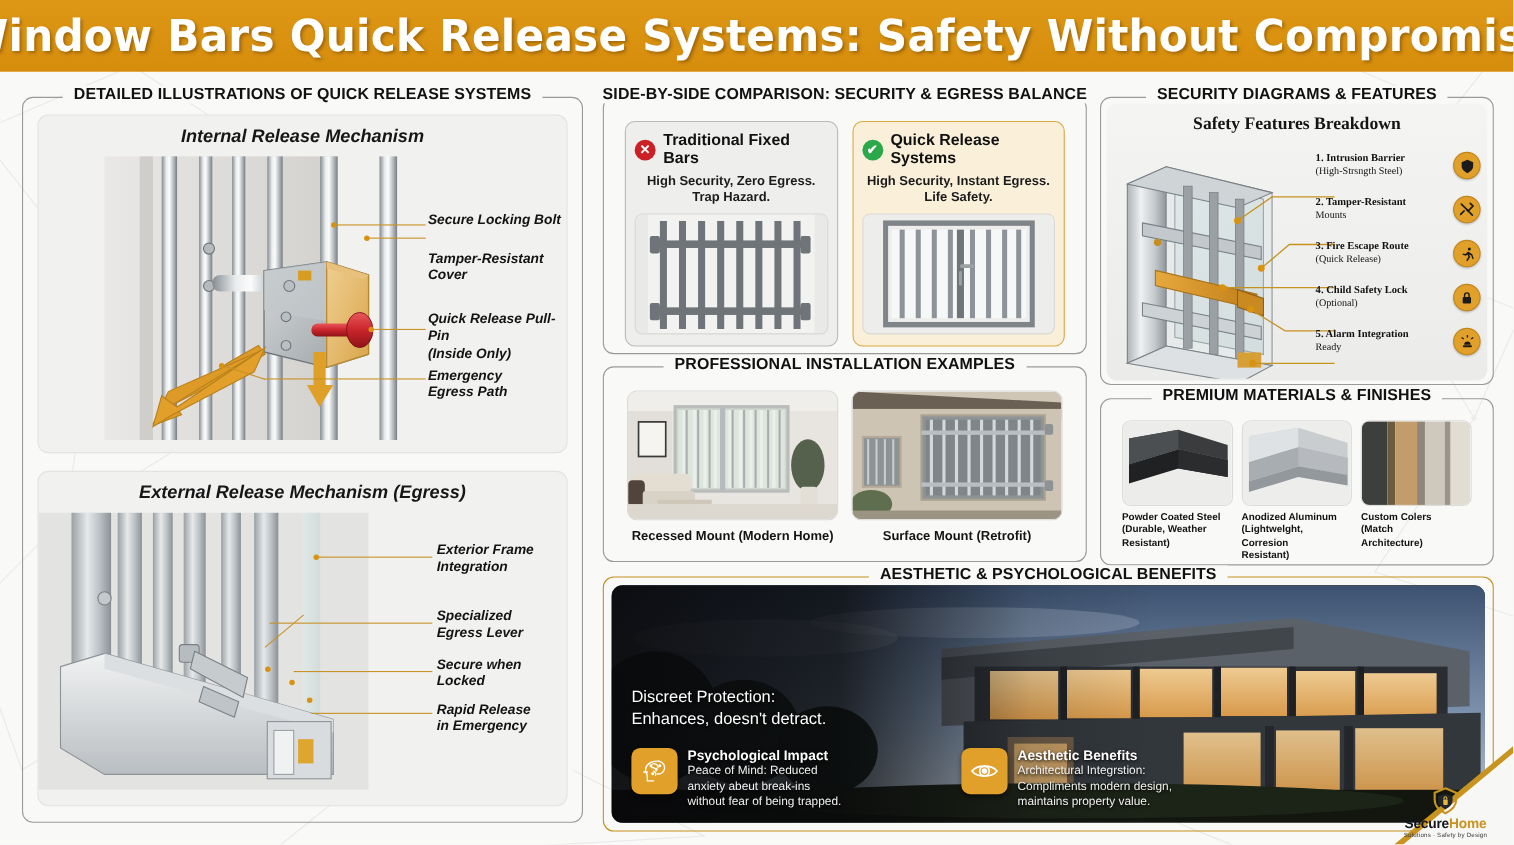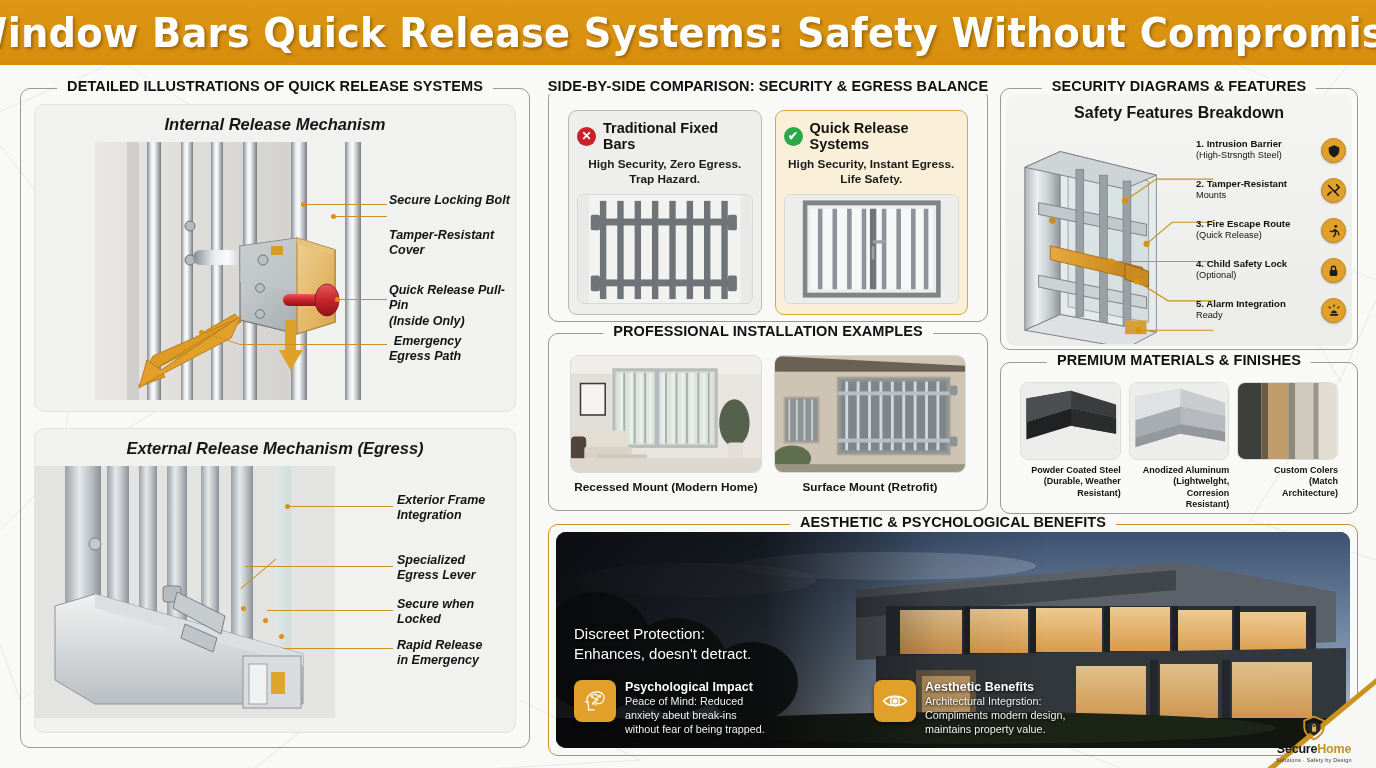--- a/index.html
+++ b/index.html
@@ -96,39 +96,39 @@
   .inst-item { flex:1; }
   .inst-img {
     height:118px; border-radius:9px; overflow:hidden; position:relative;
     border:1px solid #d9d9d6;
   }
   .inst-cap { text-align:center; font-size:11.8px; font-weight:bold; color:#141414; margin-top:7px; }
 
   
   #right-security { left:1000px; top:88px; width:358px; height:262px; }
   .sec-card { position:absolute; inset:6px 6px 4px; border-radius:10px;
-              background:linear-gradient(180deg,#f4f4f3,#ebebea); }
+              background:linear-gradient(180deg,#f4f4f3,#ebebea);font-family:Liberation Serif, serif; }
   .sec-head { text-align:center; font-size:16px; font-weight:bold; color:#141414; padding-top:10px; }
   .sec-stage { position:absolute; left:0; right:0; top:34px; bottom:2px; }
   .feat-list { position:absolute; right:6px; top:44px; width:150px;margin-left:32px; }
   .feat-row { display:flex; align-items:flex-start; gap:5px; height:40px; }
   .feat-text { flex:1; font-size:9.6px; font-weight:bold; color:#111; line-height:1.2; }
   .feat-text .sub { font-weight:normal; font-size:9.2px; display:block; }
   .feat-icon {
     width:25px; height:25px; border-radius:50%; flex:none;
     background:#e0a02a; border:1px solid #c2851a;
     display:flex; align-items:center; justify-content:center;
     box-shadow:0 1px 2px rgba(0,0,0,.25);
   }
 
   #right-materials { left:1000px; top:362px; width:358px; height:152px; }
   .mat-row { display:flex; gap:8px; padding:4px 8px 0; }
   .mat-item { flex:1; }
   .mat-swatch { height:78px; border-radius:8px; overflow:hidden; position:relative; border:1px solid #dcdcd9;}
-  .mat-cap { text-align:right; font-size:9px; font-weight:bold; color:#111; line-height:1.25; margin-top:5px; white-space:pre-line; }
+  .mat-cap { text-align:left; font-size:9px; font-weight:bold; color:#111; line-height:1.25; margin-top:5px; white-space:pre-line; }
 
   
   #bottom-banner { left:548px; top:524px; width:810px; height:232px; }
   .banner-inner {
     position:absolute; inset:8px; border-radius:10px; overflow:hidden;
     background:#0f0f10;
   }
   .banner-photo { position:absolute; inset:0; }
   .banner-overlay {
     position:absolute; inset:0;
@@ -284,21 +284,21 @@
 Cover</div>
 
         <div class="callout-dot" style="left:300px; top:155px;"></div>
         <div class="callout-line" style="left:304px; top:157px; width:48px;"></div>
         <div class="callout-label" style="left:354px; top:141px;">Quick Release Pull-Pin
 (Inside Only)</div>
 
         <div class="callout-dot" style="left:164px; top:188px;"></div>
         <div class="callout-line" style="left:168px; top:190px; width:40px; transform:rotate(18deg); transform-origin:left center;"></div>
         <div class="callout-line" style="left:206px; top:202px; width:146px;"></div>
-        <div class="callout-label" style="left:354px; top:192px;text-align:right;">Emergency
+        <div class="callout-label" style="left:354px; top:192px;">Emergency
 Egress Path</div>
       </div>
     </div>
 
     <div class="illus-card" id="illus-external">
       <div class="illus-head">External Release Mechanism (Egress)</div>
       <div class="illus-stage">
         <svg viewBox="0 0 482 252" width="482" height="252">
           <defs>
             <linearGradient id="fr1" x1="0" x2="1">

